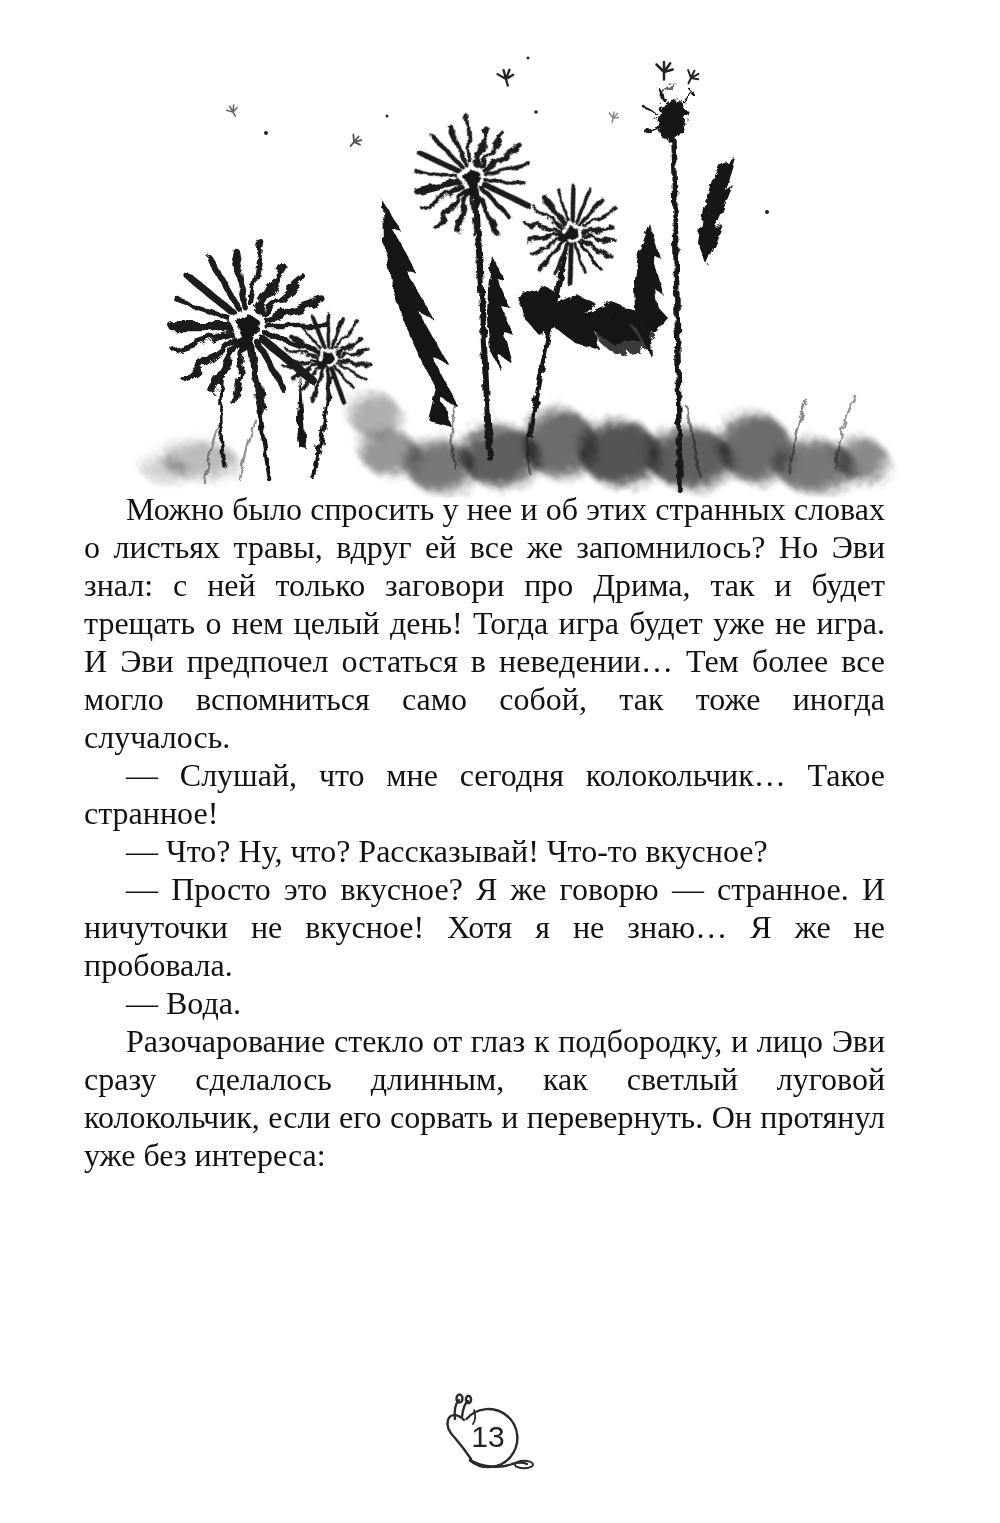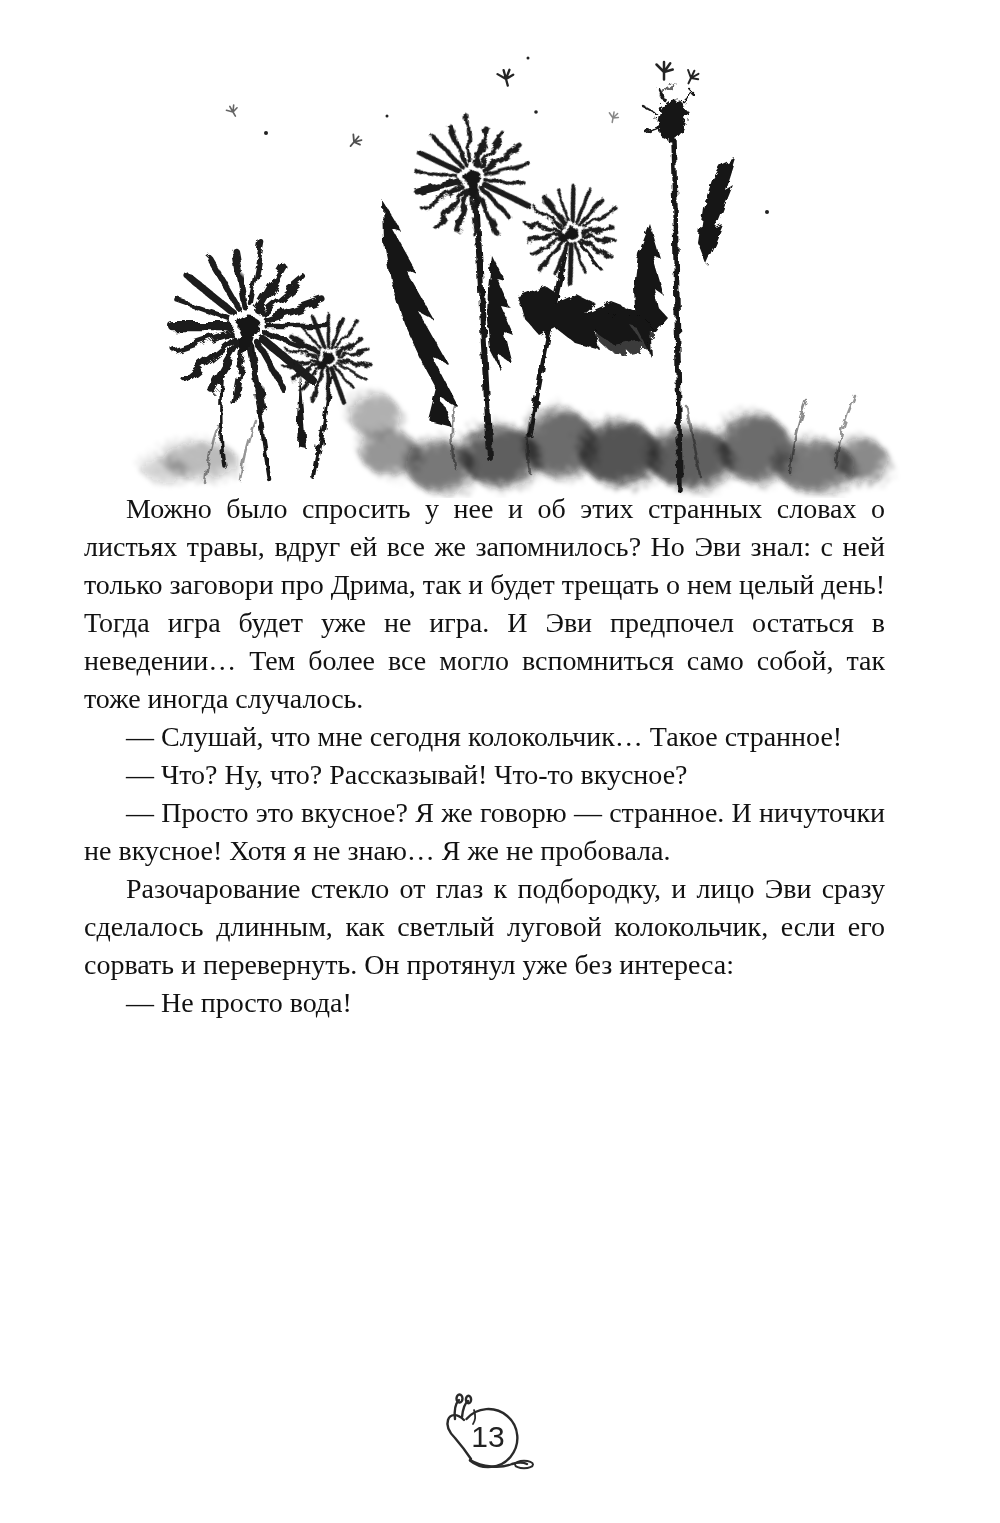--- a/index.html
+++ b/index.html
@@ -16,21 +16,21 @@
   }
   .illustration {
     position: absolute;
     left: 0; top: 28px;
     width: 1000px; height: 470px;
   }
   .text-block {
     position: absolute;
     left: 84px; top: 490px;
     width: 801px;
-    font-size: 28px;
+    font-size: 32px;
     line-height: 38px;
     color: #121212;
     text-align: justify;
     hyphens: auto;
     -webkit-hyphens: auto;
   }
   .para { margin: 0; text-indent: 42px; }
   .para.space-before { margin-top: 38px; }
   .footer-ornament {
     position: absolute;
@@ -167,22 +167,22 @@
       <path d="M205,455 C208,430 212,415 218,398" opacity="0.45"></path>
       <path d="M240,452 C243,430 248,410 255,392" opacity="0.45"></path>
     </g>
   </svg>
 
   <div class="text-block">
       <p class="para">Можно было спросить у нее и об этих странных словах о листьях травы, вдруг ей все же запомнилось? Но Эви знал: с ней только заговори про Дрима, так и будет трещать о нем целый день! Тогда игра будет уже не игра. И Эви предпочел остаться в неведении… Тем более все могло вспомниться само собой, так тоже иногда случалось.</p>
       <p class="para">— Слушай, что мне сегодня колокольчик… Такое странное!</p>
       <p class="para">— Что? Ну, что? Рассказывай! Что-то вкусное?</p>
       <p class="para">— Просто это вкусное? Я же говорю — странное. И ничуточки не вкусное! Хотя я не знаю… Я же не пробовала.</p>
+      <p class="para">— Вода.</p>
       <p class="para">Разочарование стекло от глаз к подбородку, и лицо Эви сразу сделалось длинным, как светлый луговой колокольчик, если его сорвать и перевернуть. Он протянул уже без интереса:</p>
-      <p class="para">— Не просто вода!</p>
     </div>
 
   <svg class="footer-ornament" viewBox="0 0 110 92" xmlns="http://www.w3.org/2000/svg" aria-hidden="true">
     <g stroke="#2a2a2a" stroke-width="2.4" fill="none" stroke-linecap="round">
 
       <path d="M38.5,29 A29,29 0 1 1 42,70.5"></path>
 
       <path d="M27,29 C26,20 28,13 31,10"></path>
       <ellipse cx="31.5" cy="8.5" rx="3" ry="4"></ellipse>
       <path d="M34,27 C35,18 37,13 40,11"></path>

